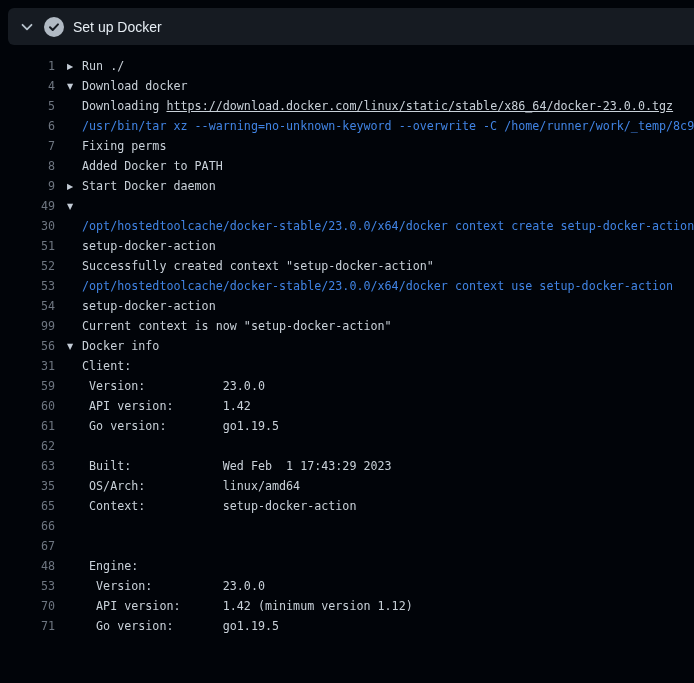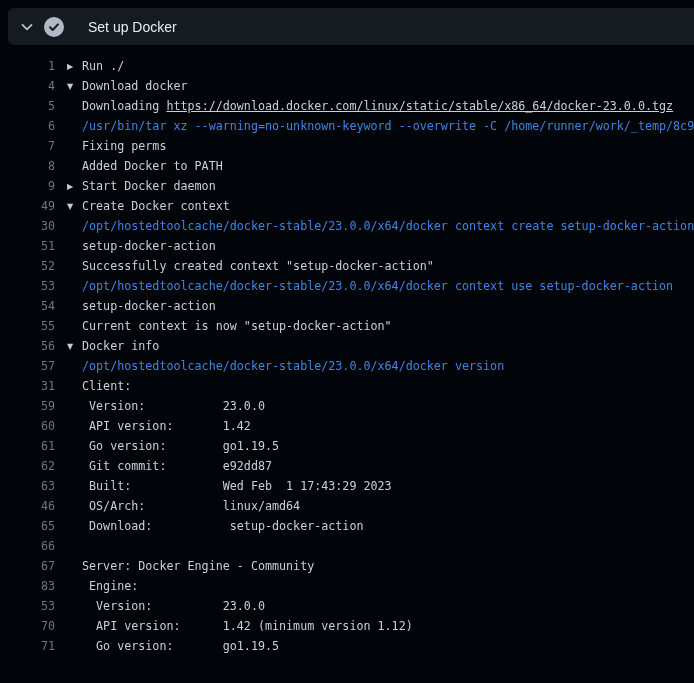--- a/index.html
+++ b/index.html
@@ -15,21 +15,21 @@
   .step-header{
     margin:8px 0 0 8px;height:37px;background:var(--header-bg);
     border-radius:6px 0 0 6px;display:flex;align-items:center;cursor:pointer;
   }
   .chev-btn{
     background:none;border:none;padding:0 0 0 11px;margin:0;display:flex;
     align-items:center;cursor:pointer;
   }
   .check-wrap{margin-left:9px;display:flex;align-items:center;}
   .step-title{
-    margin-left:24px;color:var(--title);
+    margin-left:9px;color:var(--title);
     font:400 14px "Liberation Sans","DejaVu Sans",sans-serif;
   }
   .log{padding-top:11px;font-size:11.7px;}
   .row{display:flex;height:20px;align-items:center;white-space:pre;overflow:hidden;}
   .row.group{cursor:pointer;}
   .ln{width:55px;flex:none;text-align:right;color:var(--linenum);}
   .slot{width:27px;flex:none;padding-left:12px;}
   .arrow{
     font-family:"DejaVu Sans",sans-serif;font-size:8px;color:var(--arrow);
     position:relative;top:-1px;
@@ -61,38 +61,37 @@
   </div>
 
   <div class="log">
       <div class="row group"><span class="ln">1</span><span class="slot"><span class="arrow">▶</span></span><span class="txt">Run ./</span></div>
       <div class="row group"><span class="ln">4</span><span class="slot"><span class="arrow">▼</span></span><span class="txt">Download docker</span></div>
       <div class="row"><span class="ln">5</span><span class="slot"></span><span class="txt">Downloading <a class="loglink">https://download.docker.com/linux/static/stable/x86_64/docker-23.0.0.tgz</a></span></div>
       <div class="row"><span class="ln">6</span><span class="slot"></span><span class="txt cmd">/usr/bin/tar xz --warning=no-unknown-keyword --overwrite -C /home/runner/work/_temp/8c91</span></div>
       <div class="row"><span class="ln">7</span><span class="slot"></span><span class="txt">Fixing perms</span></div>
       <div class="row"><span class="ln">8</span><span class="slot"></span><span class="txt">Added Docker to PATH</span></div>
       <div class="row group"><span class="ln">9</span><span class="slot"><span class="arrow">▶</span></span><span class="txt">Start Docker daemon</span></div>
-      <div class="row group"><span class="ln">49</span><span class="slot"><span class="arrow">▼</span></span><span class="txt">Create Docker context</span></div>
+      <div class="row group"><span class="ln">49</span><span class="slot"><span class="arrow">▼</span></span></div>
       <div class="row"><span class="ln">30</span><span class="slot"></span><span class="txt cmd">/opt/hostedtoolcache/docker-stable/23.0.0/x64/docker context create setup-docker-action </span></div>
       <div class="row"><span class="ln">51</span><span class="slot"></span><span class="txt">setup-docker-action</span></div>
       <div class="row"><span class="ln">52</span><span class="slot"></span><span class="txt">Successfully created context "setup-docker-action"</span></div>
       <div class="row"><span class="ln">53</span><span class="slot"></span><span class="txt cmd">/opt/hostedtoolcache/docker-stable/23.0.0/x64/docker context use setup-docker-action</span></div>
       <div class="row"><span class="ln">54</span><span class="slot"></span><span class="txt">setup-docker-action</span></div>
-      <div class="row"><span class="ln">55</span><span class="slot"></span><span class="txt">Current context is now "setup-docker-action"</span></div>
+      <div class="row"><span class="ln">99</span><span class="slot"></span><span class="txt">Current context is now "setup-docker-action"</span></div>
       <div class="row group"><span class="ln">56</span><span class="slot"><span class="arrow">▼</span></span><span class="txt">Docker info</span></div>
-      <div class="row"><span class="ln">57</span><span class="slot"></span><span class="txt cmd">/opt/hostedtoolcache/docker-stable/23.0.0/x64/docker version</span></div>
       <div class="row"><span class="ln">31</span><span class="slot"></span><span class="txt">Client:</span></div>
       <div class="row"><span class="ln">59</span><span class="slot"></span><span class="txt"> Version:           23.0.0</span></div>
       <div class="row"><span class="ln">60</span><span class="slot"></span><span class="txt"> API version:       1.42</span></div>
       <div class="row"><span class="ln">61</span><span class="slot"></span><span class="txt"> Go version:        go1.19.5</span></div>
-      <div class="row"><span class="ln">62</span><span class="slot"></span><span class="txt"> Git commit:        e92dd87</span></div>
+      <div class="row"><span class="ln">62</span><span class="slot"></span></div>
       <div class="row"><span class="ln">63</span><span class="slot"></span><span class="txt"> Built:             Wed Feb  1 17:43:29 2023</span></div>
-      <div class="row"><span class="ln">46</span><span class="slot"></span><span class="txt"> OS/Arch:           linux/amd64</span></div>
-      <div class="row"><span class="ln">65</span><span class="slot"></span><span class="txt"> Download:           setup-docker-action</span></div>
+      <div class="row"><span class="ln">35</span><span class="slot"></span><span class="txt"> OS/Arch:           linux/amd64</span></div>
+      <div class="row"><span class="ln">65</span><span class="slot"></span><span class="txt"> Context:           setup-docker-action</span></div>
       <div class="row"><span class="ln">66</span><span class="slot"></span><span class="txt"></span></div>
-      <div class="row"><span class="ln">67</span><span class="slot"></span><span class="txt">Server: Docker Engine - Community</span></div>
-      <div class="row"><span class="ln">83</span><span class="slot"></span><span class="txt"> Engine:</span></div>
+      <div class="row"><span class="ln">67</span><span class="slot"></span></div>
+      <div class="row"><span class="ln">48</span><span class="slot"></span><span class="txt"> Engine:</span></div>
       <div class="row"><span class="ln">53</span><span class="slot"></span><span class="txt">  Version:          23.0.0</span></div>
       <div class="row"><span class="ln">70</span><span class="slot"></span><span class="txt">  API version:      1.42 (minimum version 1.12)</span></div>
       <div class="row"><span class="ln">71</span><span class="slot"></span><span class="txt">  Go version:       go1.19.5</span></div>
     </div>
 
 </div>
 
 </body></html>

